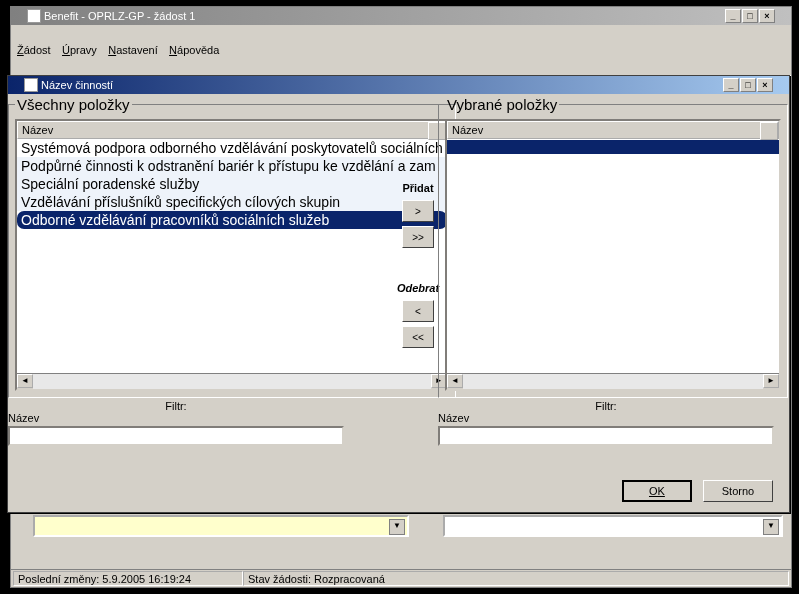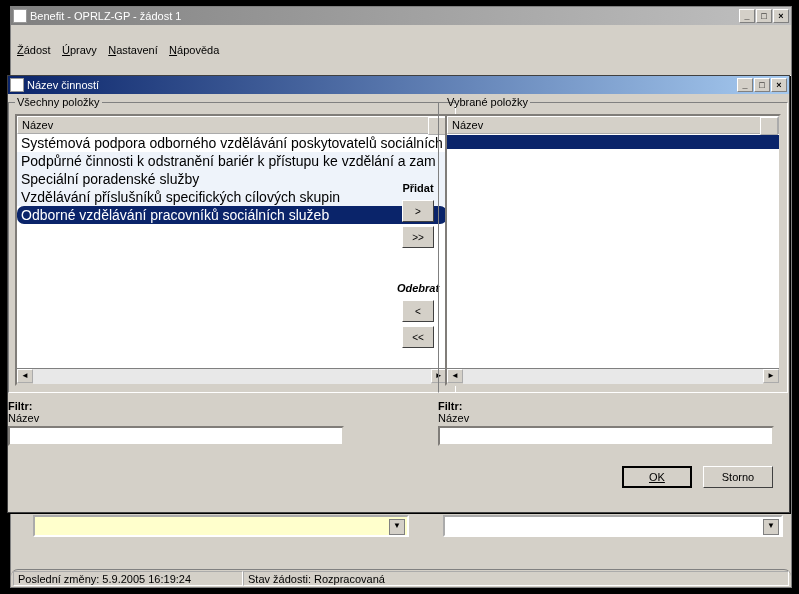--- a/index.html
+++ b/index.html
@@ -1,66 +1,66 @@
 <!DOCTYPE html>
 <html><head>
 <meta charset="utf-8">
 <style>
 * { box-sizing: border-box; font-family: Tahoma, Arial, sans-serif; font-size: 11px; }
 body { margin: 0; background: #000; width: 799px; height: 594px; overflow: hidden; position: relative; }
 
 .main-window { position: absolute; left: 10px; top: 6px; width: 782px; height: 582px; background: #d4d0c8; border: 1px solid #808080; }
-.titlebar { background: linear-gradient(to right,#0a246a,#a6caf0); height: 18px; display: flex; align-items: center; padding: 0 2px; font-size: 11px; }
+.titlebar { background: linear-gradient(to right,#0a246a,#a6caf0); height: 18px; display: flex; align-items: center; padding: 0 16px; font-size: 11px; }
 .titlebar.inactive { background: linear-gradient(to right,#808080,#c0c0c0); }
 .title-icon { width: 14px; height: 14px; background:#fff; border:1px solid #999; margin-right:3px;}
 .title-text { color:#fff; flex:1; }
 .win-btn { width:16px; height:14px; background:#d4d0c8; border:1px solid #fff; border-right-color:#808080; border-bottom-color:#808080; margin-left:1px; display:flex; align-items:center; justify-content:center; font-family:Arial; font-size:9px; font-weight:bold;}
 .menubar { background:#d4d0c8; padding:18px 6px; font-size:12px; }
 .menubar span { margin-right:8px; }
 .menubar u { text-decoration:underline; }
 .toolbar { height:34px; background:#d4d0c8; border-top:1px solid #fff; border-bottom:1px solid #808080; display:flex; align-items:center; padding:0 6px; gap:30px;}
 .tb-ico { width:24px; height:24px; border:1px solid #aaa; background:#e8e8e8; }
 .combo-bottom { position:absolute; height:22px; background:#ffffcc; border:2px inset #fff; }
 .combo-bottom.white { background:#fff;}
 .combo-bottom::after { content:"▼"; position:absolute; right:2px; top:2px; width:14px; height:14px; background:#d4d0c8; border:1px solid #808080; text-align:center; font-size:8px; line-height:12px;}
 
-.statusbar { position:absolute; bottom:0; left:0; right:0; height:18px; background:#d4d0c8; border-top:1px solid #808080; display:flex; font-size:11px; padding:1px 2px;border-radius:7px;}
+.statusbar { position:absolute; bottom:0; left:0; right:0; height:18px; background:#d4d0c8; border-top:1px solid #808080; display:flex; font-size:11px; padding:1px 2px;}
 .status-cell { border:1px inset #fff; padding:1px 4px; white-space:nowrap; overflow:hidden;}
 .status-cell:first-child{width:230px;} .status-cell:nth-child(2){flex:1;}
 
 .dialog { position:absolute; left:7px; top:75px; width:783px; height:438px; background:#d4d0c8; border:1px solid #404040; box-shadow: 1px 1px 0 #000;}
 .dialog .titlebar { background:linear-gradient(to right,#0a246a,#a6caf0); }
 
 .dlg-body { position:absolute; top:20px; left:0; right:0; bottom:0; padding:8px 16px;}
 
 fieldset { border:1px solid #fff; border-left-color:#808080; border-top-color:#808080; padding:6px; margin:0;}
-legend { font-size:11px; }
+legend { font-size:15px; }
 
 .listbox { background:#fff; border:2px inset #d4d0c8; width:100%; height:272px; overflow:hidden; position:relative;}
 .listbox-header { background:#d4d0c8; border:1px outset #fff; padding:2px 4px; font-size:11px; position:relative;}
 .listbox-header::after{content:""; position:absolute; right:0; top:0; width:16px; height:100%; background:#d4d0c8; border:1px outset #fff;}
 .list-row { padding:1px 4px; font-size:14px; white-space:nowrap; overflow:hidden; border-bottom:0;}
 .list-row.alt { background:#eef3fa; }
 .list-row.sel { background:#0a246a; color:#fff;border-radius:7px; }
 .selected-row { background:#0a246a; height:14px; margin-top:1px;}
 
 .hscroll { position:absolute; bottom:0; left:0; right:0; height:16px; background:#d4d0c8; border-top:1px solid #808080; display:flex;}
 .hscroll .btn{width:16px;height:14px;background:#d4d0c8;border:1px outset #fff;text-align:center;font-size:8px;line-height:12px;}
 .hscroll .track{flex:1; background:#e8e8e8;}
 
 .mid-col { position:absolute; left:376px; top:18px; width:68px; text-align:center; font-size:11px;}
 .mid-lbl { font-weight:bold; margin-top:68px; margin-bottom:6px;}
 .mid-lbl2 { font-weight:bold; margin-top:34px; margin-bottom:6px;font-style:italic;}
 .sq-btn { width:32px; height:22px; margin:4px auto; background:#d4d0c8; border:1px solid #fff; border-right-color:#404040; border-bottom-color:#404040; display:flex; align-items:center; justify-content:center; font-size:10px;}
 
-.filter-lbl { font-weight:bold; font-size:11px; margin-top:4px;}
+.filter-lbl { font-weight:normal; font-size:11px; margin-top:4px;text-align:center;}
 .filter-sub { font-size:11px;}
 .filter-input { width:336px; height:20px; background:#fff; border:2px inset #d4d0c8; margin-top:2px;}
 
-.btn-row { position:absolute; right:16px; bottom:24px;}
+.btn-row { position:absolute; right:16px; bottom:10px;}
 .dlg-btn { width:70px; height:22px; background:#d4d0c8; border:1px solid #fff; border-right-color:#404040; border-bottom-color:#404040; margin-left:8px; font-size:11px;}
 .dlg-btn.default { border:2px solid #000; }
 
 .left-panel{position:absolute;left:0;top:0;width:346px;}
 .right-panel{position:absolute;left:430px;top:0;width:350px;}
 .under-left{position:absolute;left:0;top:300px;}
 .under-right{position:absolute;left:430px;top:300px;}
 </style>
 </head>
 <body>

